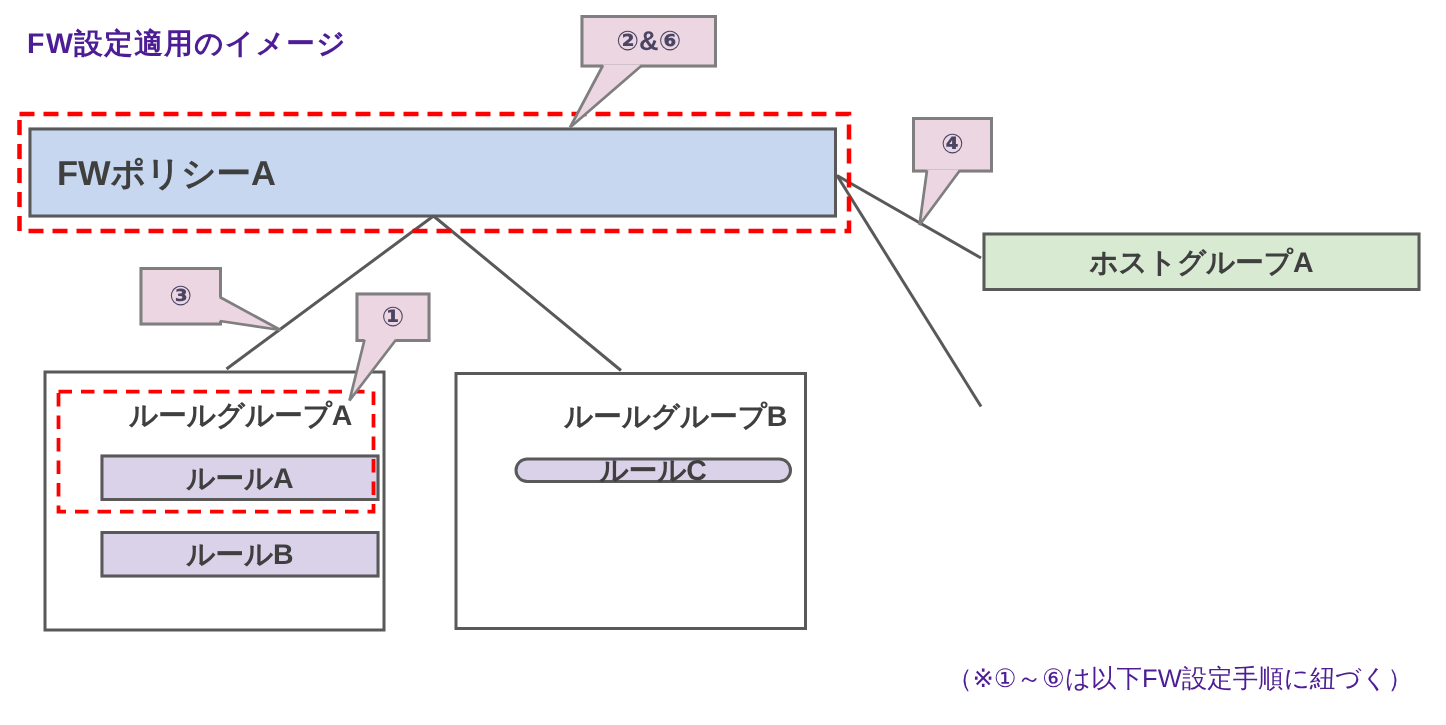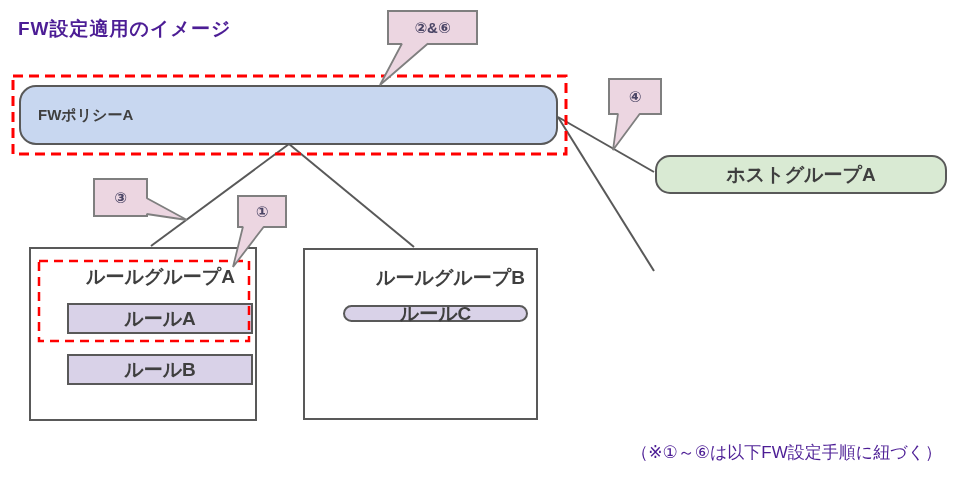--- a/index.html
+++ b/index.html
@@ -10,46 +10,46 @@
   .abs{position:absolute;}
   #diagram-title{
     left:18px;top:16px;font-size:19px;font-weight:bold;color:#4c1d95;letter-spacing:1px;
   }
   .node{
     position:absolute;border:2px solid #595959;box-sizing:border-box;
     display:flex;align-items:center;color:#3f3f3f;font-weight:bold;
   }
   #fw-policy-box{
     left:19px;top:85px;width:539px;height:60px;background:#c8d7f0;
-    font-size:15px;padding-left:17px;border-radius:17px;
+    font-size:23px;padding-left:17px;
   }
   .group-box{background:#ffffff;}
   #rule-group-a-box{left:29px;top:247px;width:228px;height:174px;}
   #rule-group-b-box{left:303px;top:248px;width:235px;height:172px;}
   .group-title{
     position:absolute;font-size:19px;font-weight:bold;color:#3f3f3f;white-space:nowrap;margin-left:40px;
   }
   #rule-group-a-title{left:46px;top:264px;}
   #rule-group-b-title{left:336px;top:265px;}
   .rule-box{
     background:#d9d2e8;justify-content:center;font-size:19px;margin-left:15px;
   }
   #rule-a-box{left:52px;top:303px;width:186px;height:31px;}
   #rule-b-box{left:52px;top:354px;width:186px;height:31px;}
   #rule-c-box{left:328px;top:305px;width:185px;height:17px;border-radius:12px;}
   #rule-d-box{left:328px;top:355px;width:185px;height:31px;}
   .host-box{
     background:#d9ead3;justify-content:center;font-size:19px;
   }
-  #host-group-a-box{left:655px;top:155px;width:292px;height:39px;border-radius:15px;}
+  #host-group-a-box{left:655px;top:155px;width:292px;height:39px;}
   #host-group-b-box{left:655px;top:255px;width:292px;height:39px;}
   .callout{
     position:absolute;background:#ecd6e1;border:2px solid #7f7f7f;box-sizing:border-box;
     display:flex;align-items:center;justify-content:center;
-    font-size:15px;font-weight:bold;color:#4a4565;
+    font-size:18px;font-weight:bold;color:#4a4565;
   }
   #callout-2-6{left:387px;top:10px;width:91px;height:35px;}
   #callout-4{left:608px;top:78px;width:54px;height:37px;}
   #callout-3{left:93px;top:178px;width:55px;height:39px;}
   #callout-1{left:237px;top:195px;width:50px;height:33px;}
   #footnote{
     right:22px;top:441px;font-size:17px;color:#4c1d95;white-space:nowrap;
   }
   #overlay-svg{position:absolute;left:0;top:0;pointer-events:none;}
 </style>

